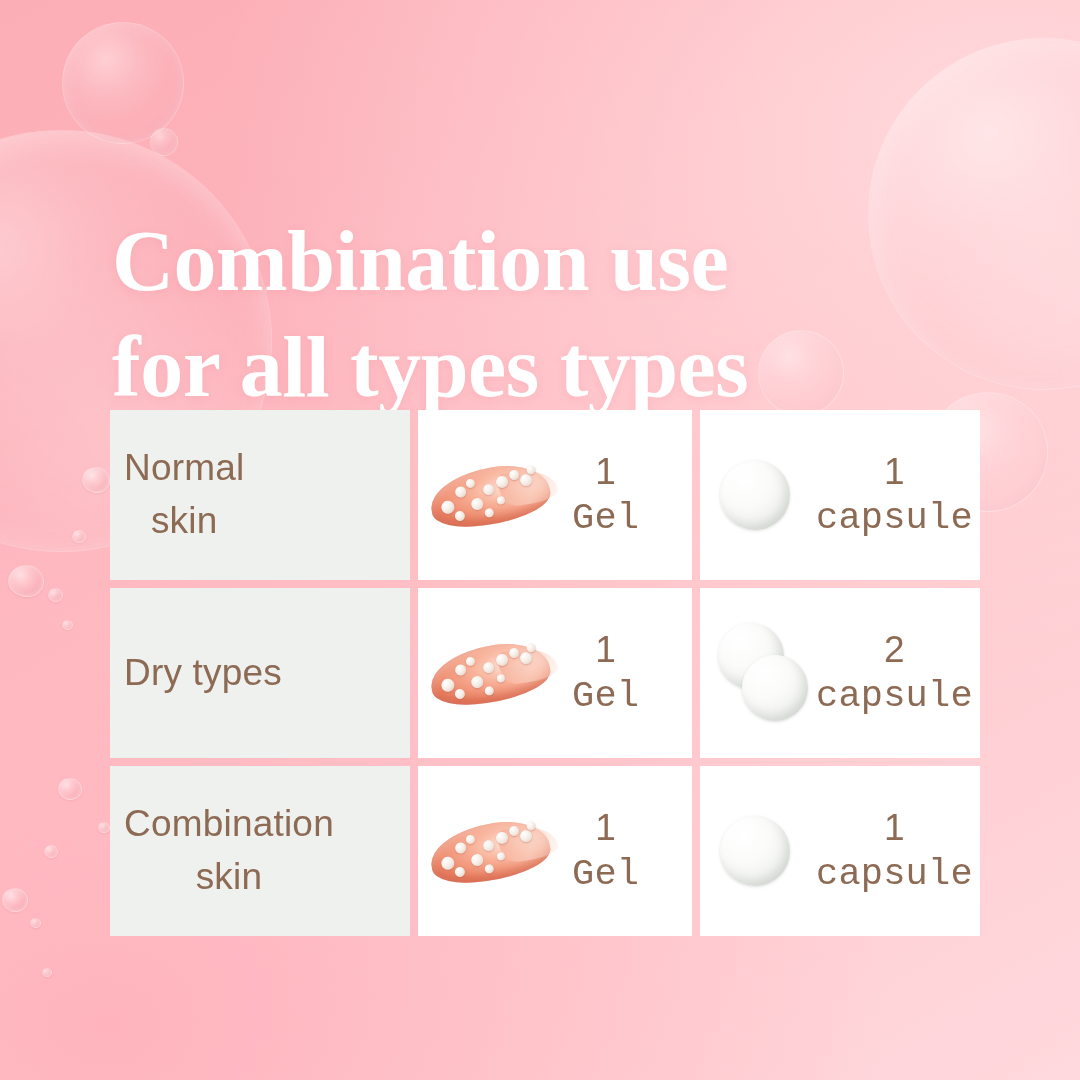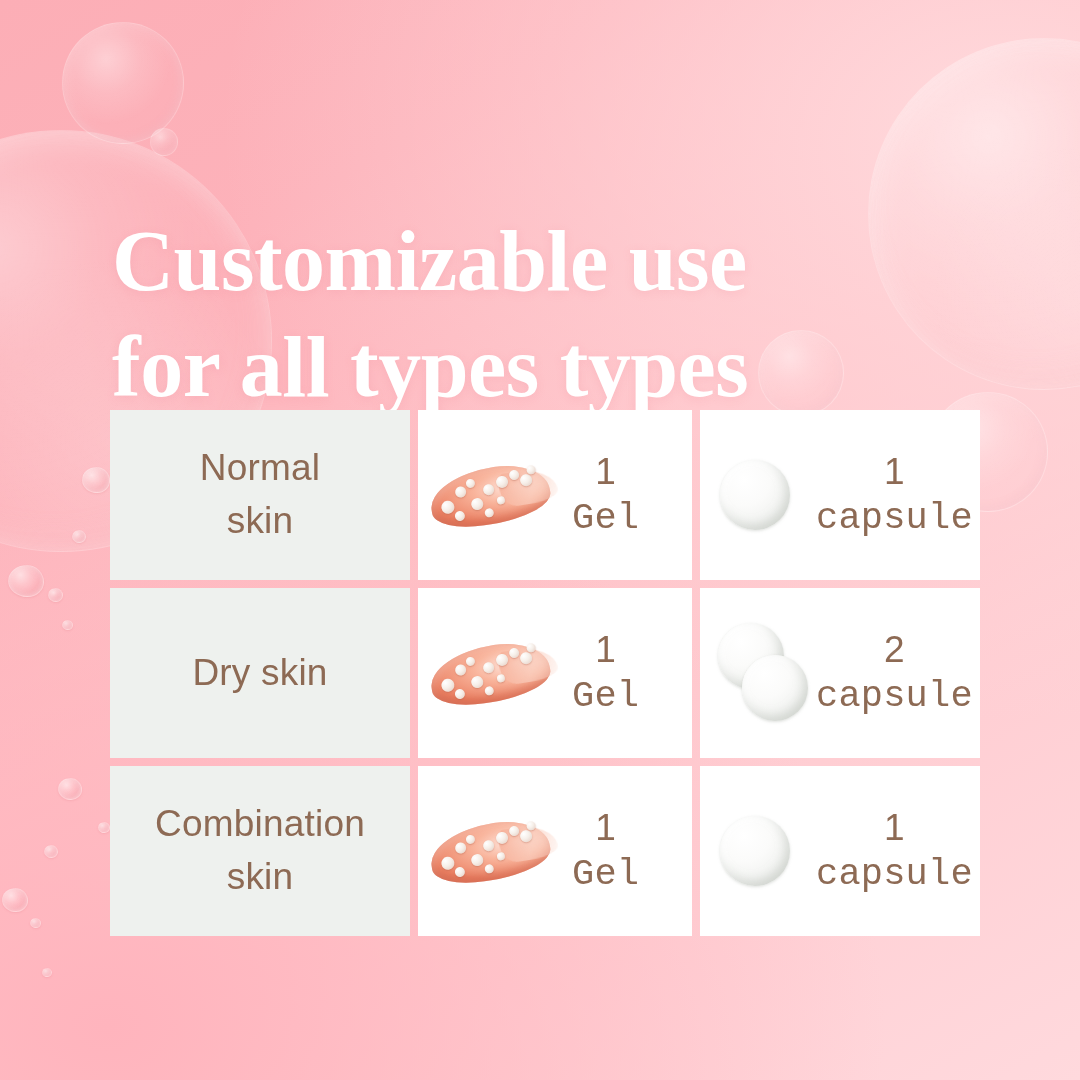--- a/index.html
+++ b/index.html
@@ -90,21 +90,20 @@
     gap: 8px;
   }
   .cell {
     position: relative;
     overflow: hidden;
     display: flex;
     align-items: center;
   }
   .cell-label {
     background: #eef1ee;
-    justify-content: center;
     text-align: center;
     padding: 0 14px;
   }
   .cell-white { background: #ffffff; }
 
   .label-text {
     color: #8d6a54;
     font-size: 37px;
     line-height: 1.42;
     font-weight: 400;
@@ -210,21 +209,21 @@
   <div class="droplet" style="left:48px; top:588px; width:13px; height:12px;"></div>
   <div class="droplet" style="left:62px; top:620px; width:9px;  height:8px;"></div>
   <div class="droplet" style="left:58px; top:778px; width:22px; height:20px;"></div>
   <div class="droplet" style="left:98px; top:822px; width:10px; height:9px;"></div>
   <div class="droplet" style="left:44px; top:845px; width:12px; height:11px;"></div>
   <div class="droplet" style="left:2px;  top:888px; width:24px; height:22px;"></div>
   <div class="droplet" style="left:30px; top:918px; width:9px;  height:8px;"></div>
   <div class="droplet" style="left:42px; top:968px; width:8px;  height:7px;"></div>
 
   <h1 id="headline">
-    <span class="hl-line">Customizable use</span>
+    <span class="hl-line">Combination use</span>
     <span class="hl-line">for all types types</span>
   </h1>
 
   <div id="table">
 
     <div class="cell cell-label">
       <div class="label-text">
         <span>Normal</span><br>
         <span>skin</span>
       </div>
@@ -260,21 +259,21 @@
         </div>
         <div class="dose-text cap-text">
           <span class="num">1</span>
           <span class="unit">capsule</span>
         </div>
       </div>
     </div>
 
     <div class="cell cell-label">
       <div class="label-text">
-        <span>Dry skin</span>
+        <span>Dry types</span>
       </div>
     </div>
     <div class="cell cell-white">
       <div class="gel-inner">
         <div class="gel-art">
           <div class="gel-blob"></div>
           <div class="gel-tail"></div>
           <div class="bead" style="left:14px; top:42px; width:13px; height:13px;"></div>
           <div class="bead" style="left:30px; top:30px; width:11px; height:11px;"></div>
           <div class="bead" style="left:26px; top:54px; width:10px; height:10px;"></div>

